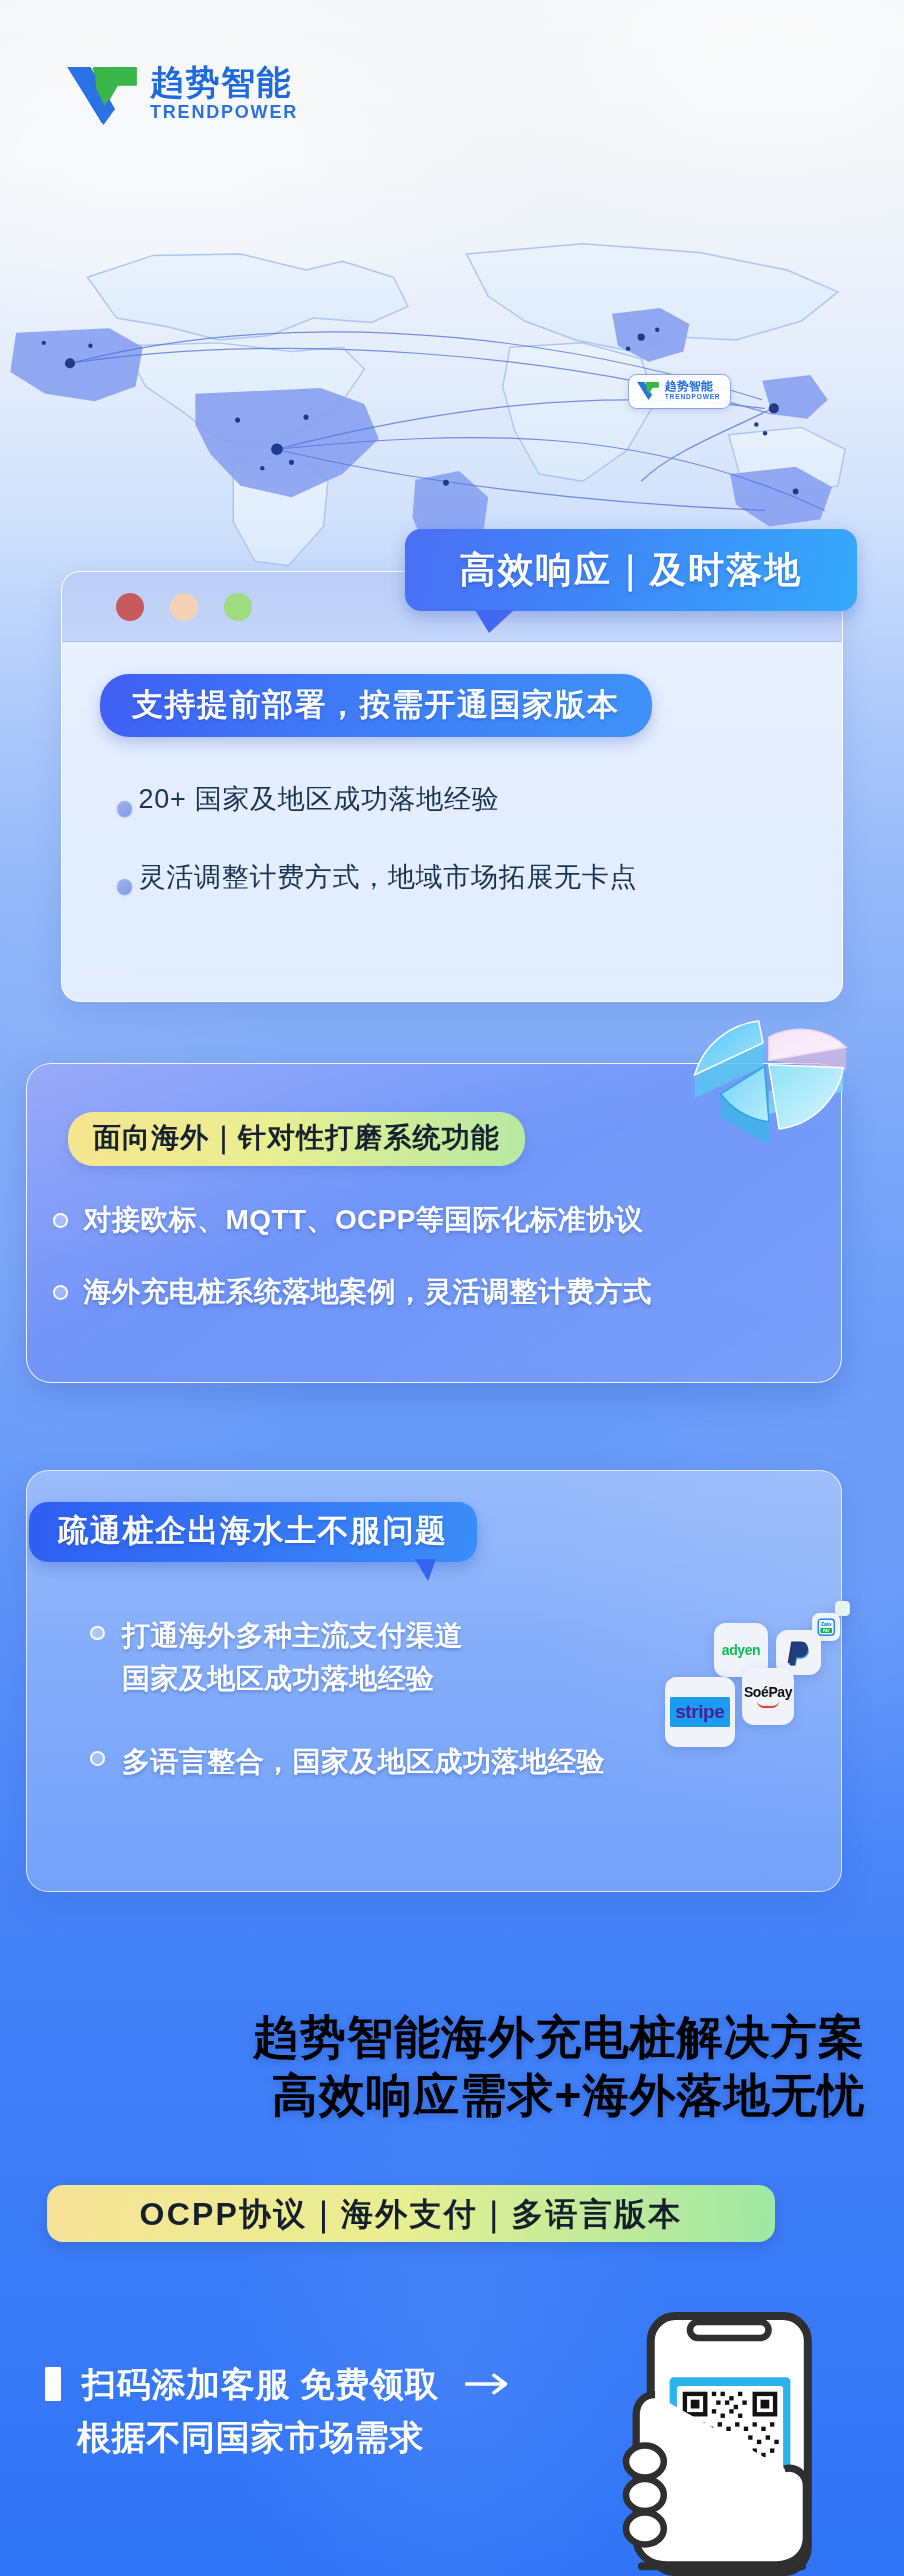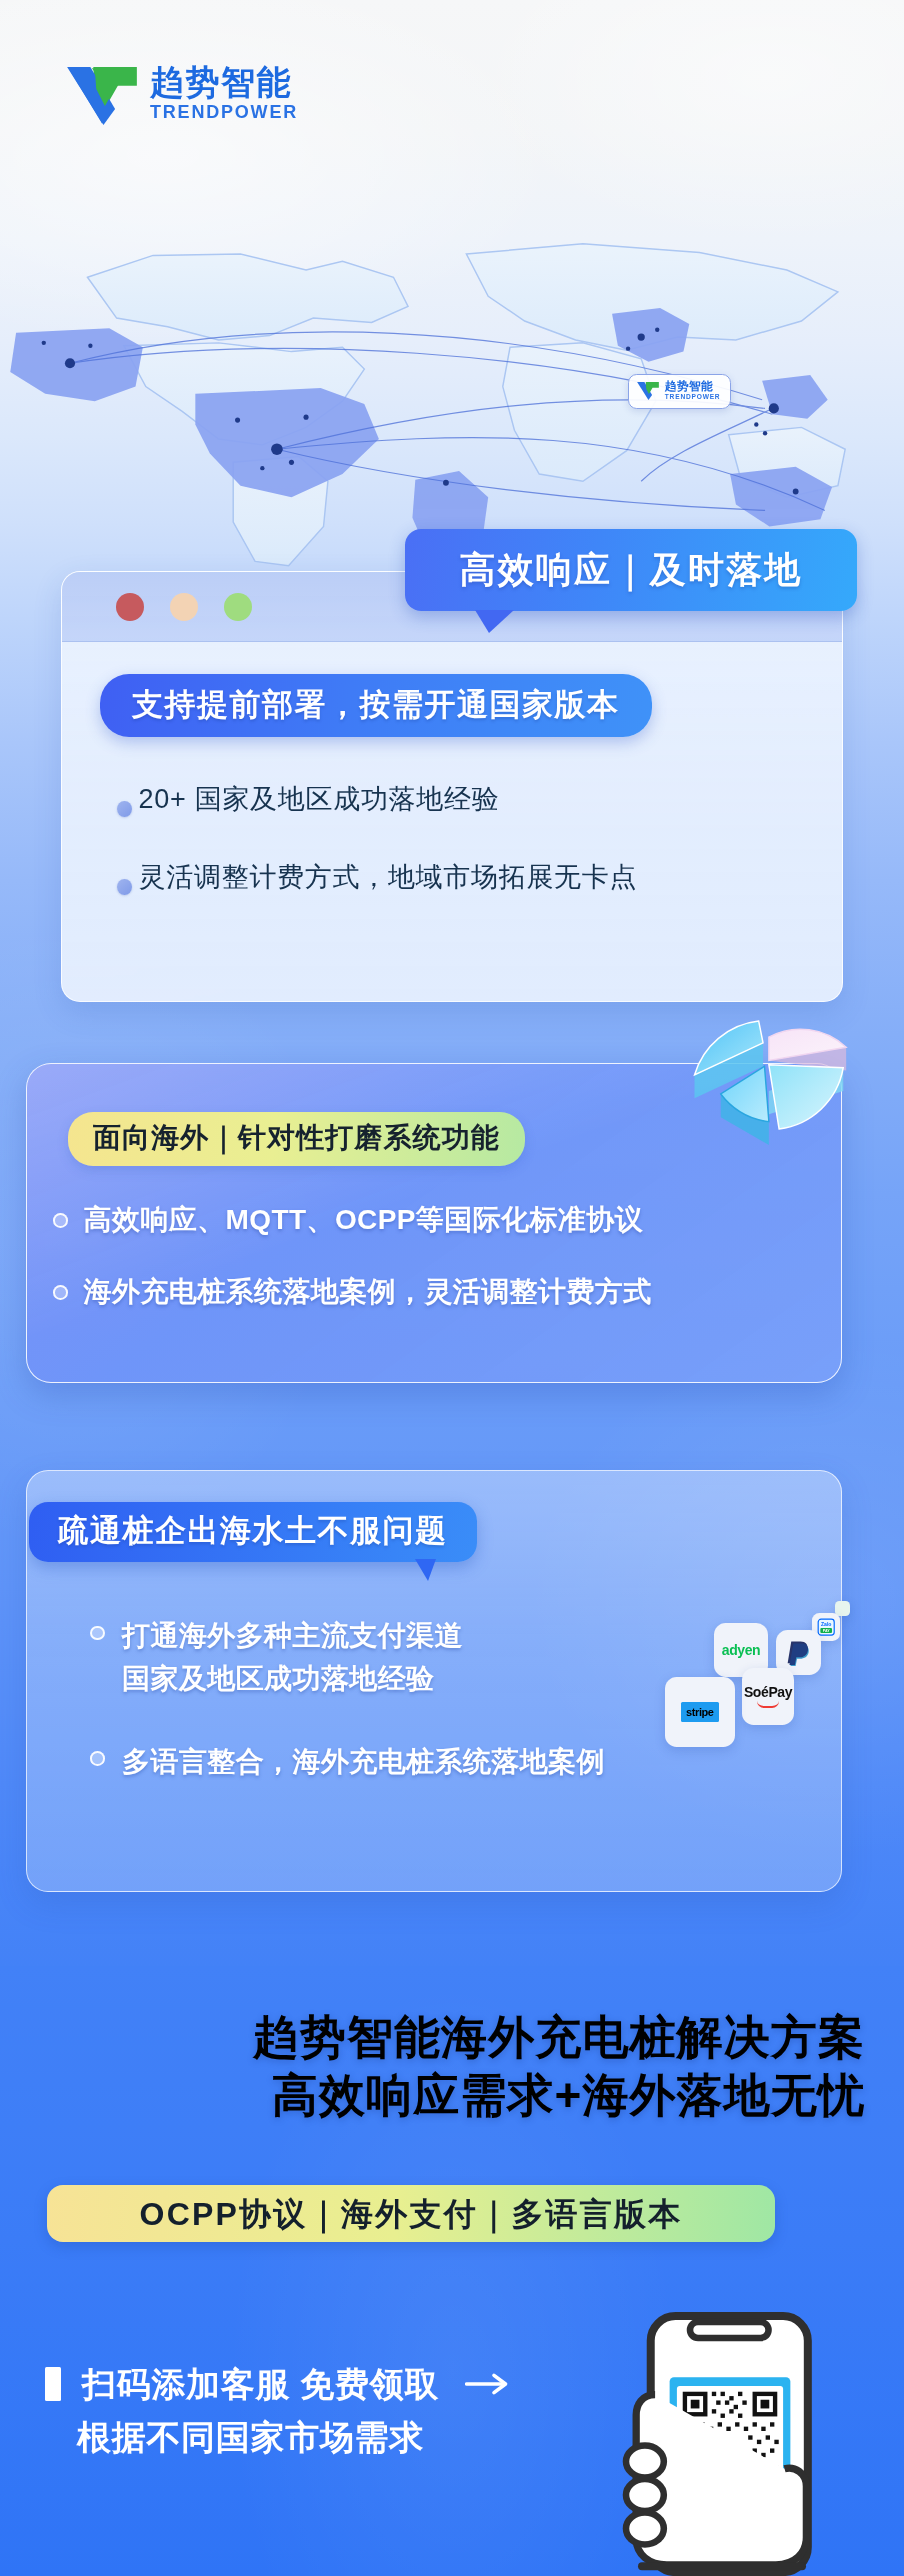--- a/index.html
+++ b/index.html
@@ -214,21 +214,21 @@
   .paylogos { position:absolute; left:659px; top:1588px; width:189px; height:175px; z-index:8; }
   .plg { position:absolute; background:#f0f3fa; border-radius:11.7px;
          box-shadow:0 3.6px 10.2px rgba(30,60,150,.18); display:flex; align-items:center; justify-content:center; }
   .plg.stripe { left:5.8px;  top:89px; width:70px;  height:70px; }
   .plg.adyen  { left:55px; top:35px;  width:54px;  height:54px; }
   .plg.soepay { left:83px;top:80px; width:52px;  height:57px; }
   .plg.paypal { left:117px;top:42px;  width:45px;  height:45px; }
   .plg.zalo   { left:153px;top:25px;  width:28px;  height:28px; border-radius:7.3px; }
   .plg.mini   { left:176px;top:13px;  width:14.6px;  height:14.6px; border-radius:4.4px; background:#e7f5ee; }
 
-  .stripe-box { background:#1d9bf0; color:#000000; font-weight:bold; font-size:11px;
+  .stripe-box { background:#1d9bf0; color:#4c1d95; font-weight:bold; font-size:19px;
                 padding:3.6px 5.1px; border-radius:1.5px; letter-spacing:-0.4px; }
   .adyen-txt  { color:#0abf53; font-weight:bold; font-size:14px; letter-spacing:-0.4px; }
   .soepay-txt { color:#111; font-weight:bold; font-size:14px; letter-spacing:-0.4px; text-align:center; line-height:1; }
   .soepay-smile { display:block; margin:2.2px auto 0; width:22px; height:6.6px;
                   border-bottom:2.2px solid #ef3b34; border-radius:0 0 22px 22px; }
 
   
   .headline { position:absolute; left:42px; top:2009px; width:823px; }
   .hl-line {
     color:#000000; font-size:46px; font-weight:bold; letter-spacing:1.1px; line-height:1.26;
@@ -399,42 +399,42 @@
     <path d="M126 52 A92 92 0 0 1 232 66 L126 84 Z" fill="url(#pB)" stroke="#f0d6f0" stroke-width="2"></path>
     <path d="M126 90 L228 94 A102 102 0 0 1 140 178 Z" fill="url(#pC)" stroke="#ffffff" stroke-width="2"></path>
     <path d="M120 92 L126 168 A98 98 0 0 1 60 130 Z" fill="url(#pA)" stroke="#2aa6e0" stroke-width="2"></path>
   </svg>
 
   <div class="card2">
     <span class="pill-lime">面向海外｜针对性打磨系统功能</span>
     <div class="c2-list">
       <div class="c2-li">
         <span class="ring"></span>
-        <span class="btxt">高效响应、MQTT、OCPP等国际化标准协议</span>
+        <span class="btxt">对接欧标、MQTT、OCPP等国际化标准协议</span>
       </div>
       <div class="c2-li">
         <span class="ring"></span>
         <span class="btxt">海外充电桩系统落地案例，灵活调整计费方式</span>
       </div>
     </div>
   </div>
 
   <div class="card3">
     <span class="pill-blue3">疏通桩企出海水土不服问题</span>
     <div class="c3-list">
       <div class="c3-li">
         <span class="ring"></span>
         <span class="btxt">
           <span>打通海外多种主流支付渠道</span><br>
           <span>国家及地区成功落地经验</span>
         </span>
       </div>
       <div class="c3-li">
         <span class="ring"></span>
-        <span class="btxt">多语言整合，海外充电桩系统落地案例</span>
+        <span class="btxt">多语言整合，国家及地区成功落地经验</span>
       </div>
     </div>
   </div>
 
   <div class="paylogos">
     <div class="plg mini"></div>
     <div class="plg zalo">
       <svg width="20.4" height="20.4" viewBox="0 0 28 28">
         <rect x="3" y="3" width="22" height="22" rx="4" fill="#e9f7ff" stroke="#0068ff" stroke-width="1.6"></rect>
         <text x="14" y="13" font-size="7" font-weight="bold" fill="#0068ff" text-anchor="middle" font-family="'Liberation Sans',sans-serif">Zalo</text>

